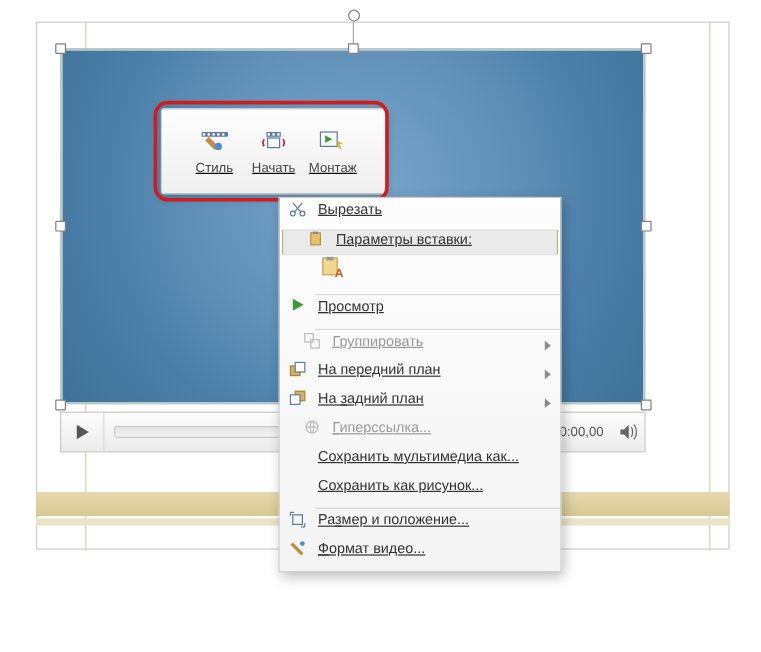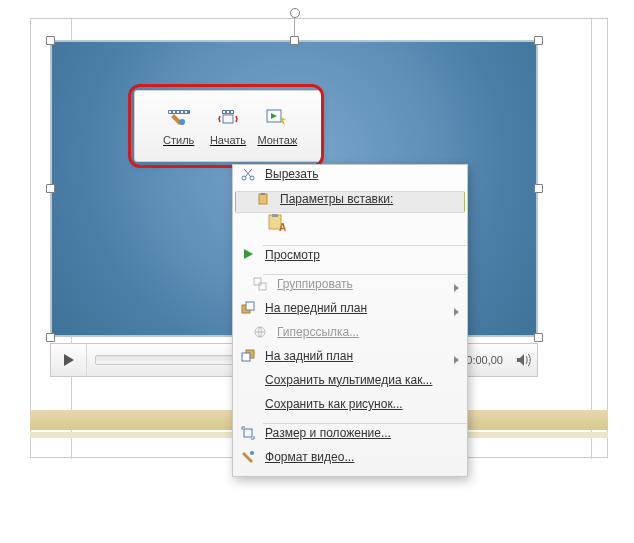--- a/index.html
+++ b/index.html
@@ -177,40 +177,40 @@
     <div class="cm-row">
       <div class="cm-icon-col ico-front">
           <svg width="14" height="14" viewBox="0 0 14 14">
             <rect x="1" y="4" width="8" height="8" fill="#d8b060" stroke="#a88030"></rect>
             <rect x="5" y="1" width="8" height="8" fill="#fff" stroke="#5a7aa8"></rect>
           </svg>
         </div>
       <div class="cm-label">На пе<span class="cm-accel">р</span>едний план</div>
       <div class="cm-sub-arrow"></div>
     </div>
+    <div class="cm-row">
+      <div class="cm-icon-col ico-back">
+          <svg width="14" height="14" viewBox="0 0 14 14">
+            <rect x="5" y="1" width="8" height="8" fill="#d8b060" stroke="#a88030"></rect>
+            <rect x="1" y="4" width="8" height="8" fill="#fff" stroke="#5a7aa8"></rect>
+          </svg>
+        </div>
+      <div class="cm-label">На <span class="cm-accel">з</span>адний план</div>
+      <div class="cm-sub-arrow"></div>
+    </div>
     <div class="cm-row disabled">
       <div class="cm-icon-col ico-link">
           <svg width="14" height="14" viewBox="0 0 14 14">
             <circle cx="7" cy="7" r="5" fill="none" stroke="#bbb"></circle>
             <path d="M3 7h8M7 2c2 2 2 8 0 10M7 2c-2 2-2 8 0 10" stroke="#bbb" fill="none"></path>
           </svg>
         </div>
       <div class="cm-label"><span class="cm-accel">Г</span>иперссылка...</div>
     </div>
     <div class="cm-row">
-      <div class="cm-icon-col ico-back">
-          <svg width="14" height="14" viewBox="0 0 14 14">
-            <rect x="5" y="1" width="8" height="8" fill="#d8b060" stroke="#a88030"></rect>
-            <rect x="1" y="4" width="8" height="8" fill="#fff" stroke="#5a7aa8"></rect>
-          </svg>
-        </div>
-      <div class="cm-label">На <span class="cm-accel">з</span>адний план</div>
-      <div class="cm-sub-arrow"></div>
-    </div>
-    <div class="cm-row">
       <div class="cm-icon-col"></div>
       <div class="cm-label">Сохранить <span class="cm-accel">м</span>ультимедиа как...</div>
     </div>
     <div class="cm-row">
       <div class="cm-icon-col"></div>
       <div class="cm-label">Сохранить как рисунок...</div>
     </div>
     <div class="cm-sep"></div>
     <div class="cm-row">
       <div class="cm-icon-col ico-size">

